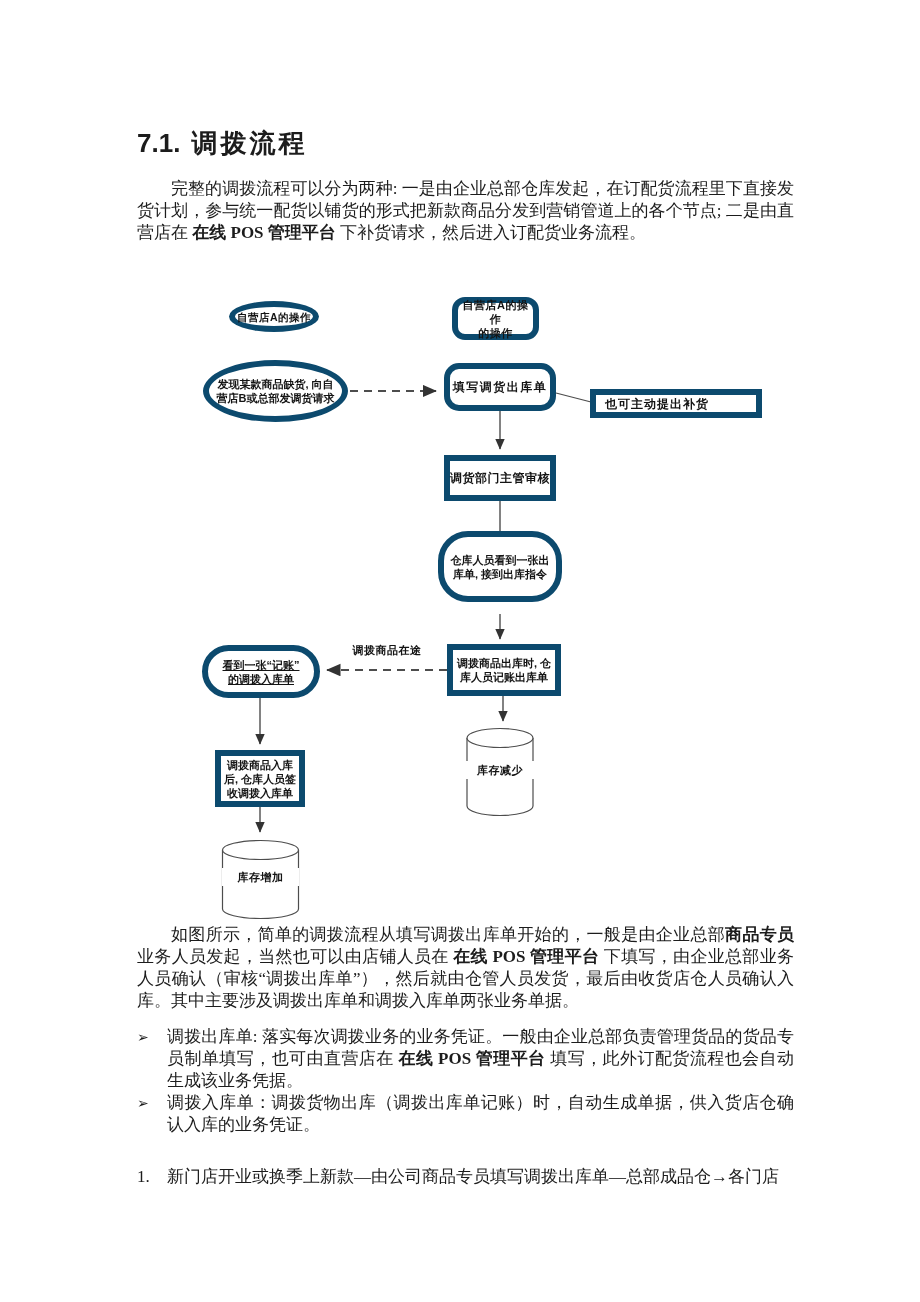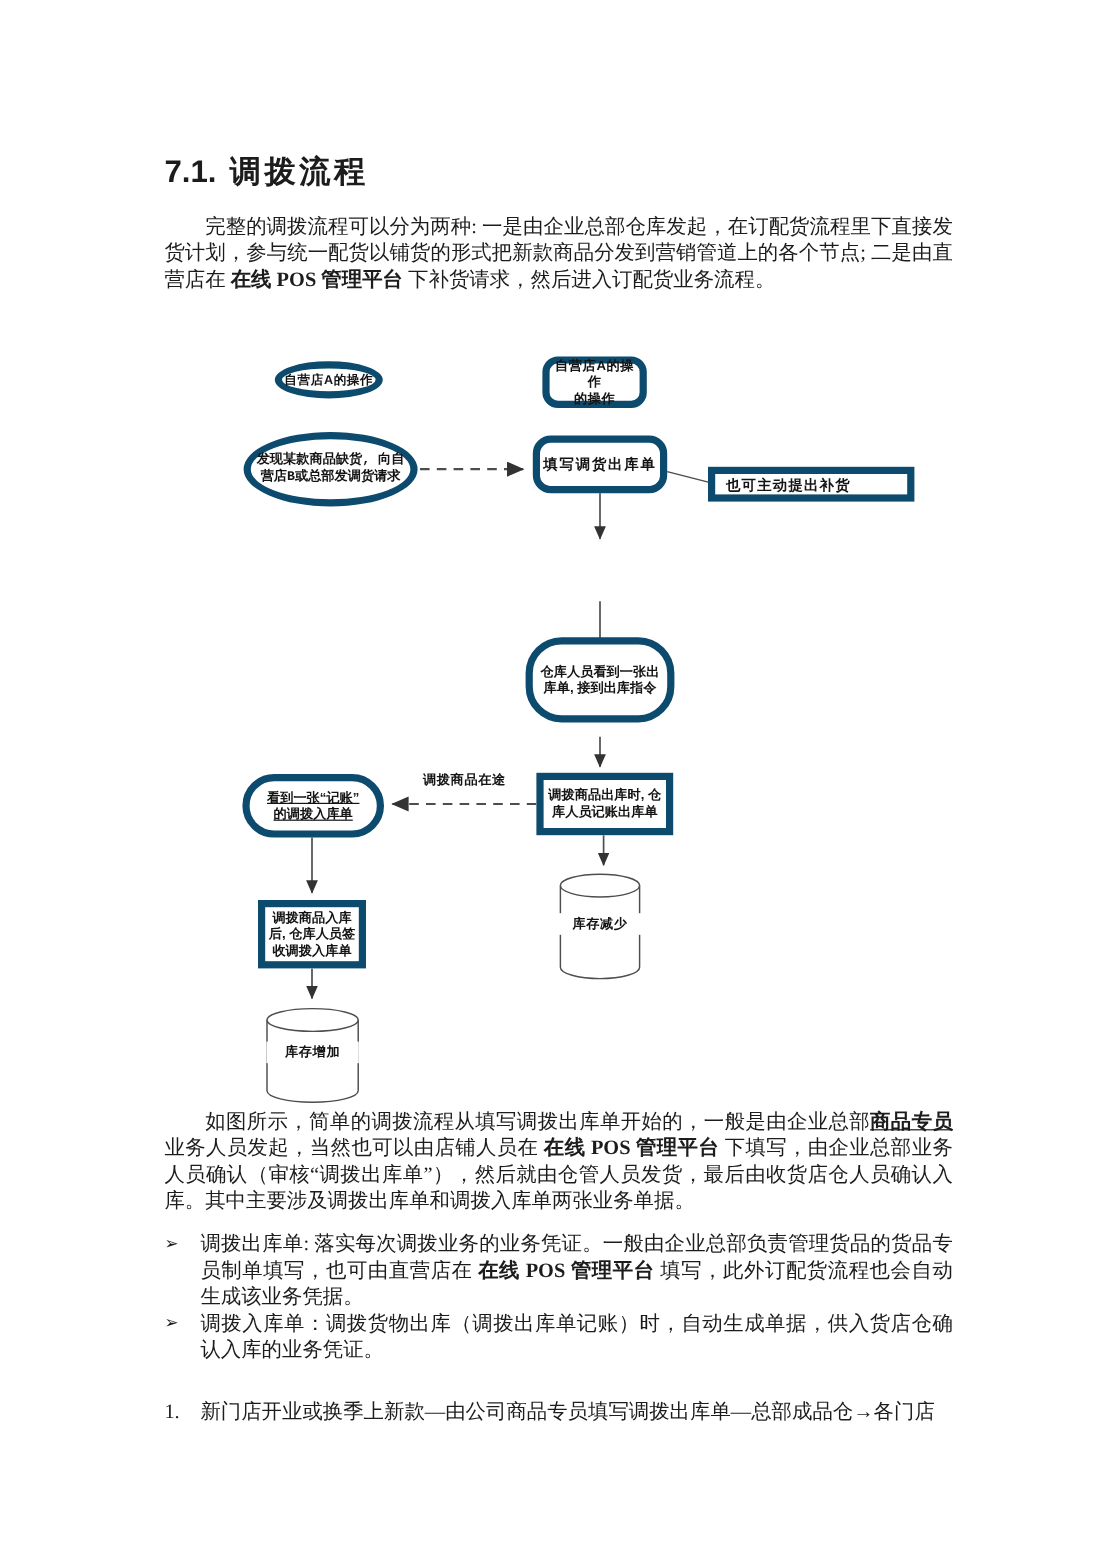--- a/index.html
+++ b/index.html
@@ -30,21 +30,21 @@
   .node {
     position:absolute; border:6px solid #0c4a6e; background:#ffffff;
     display:flex; align-items:center; justify-content:center; text-align:center;
     font-family:"Liberation Sans","DejaVu Sans",sans-serif;
     font-weight:bold; font-size:11px; line-height:14px; color:#141414;
     white-space:pre-line; letter-spacing:0.5px;
   }
   .lbl { border:none; background:#ffffff; }
   #n-store-a    { left:229px; top:301px; width:90px;  height:31px; border-radius:50%; font-size:10.5px; }
   #n-store-b    { left:452px; top:297px; width:87px;  height:43px; border-radius:13px; }
-  #n-discover   { left:203px; top:360px; width:145px; height:62px; border-radius:50%; letter-spacing:0;font-family:Liberation Mono, monospace; }
+  #n-discover   { left:203px; top:360px; width:145px; height:62px; border-radius:50%; letter-spacing:0; }
   #n-fill       { left:444px; top:363px; width:112px; height:48px; font-size:12px; letter-spacing:1.5px;border-radius:15px; }
   #n-side       { left:590px; top:389px; width:172px; height:29px; font-size:12px;
                   justify-content:flex-start; padding-left:9px; text-align:left; letter-spacing:1px; }
   #n-review     { left:444px; top:455px; width:112px; height:46px; font-size:12px; letter-spacing:0.5px; }
   #n-wh-sees    { left:438px; top:531px; width:124px; height:71px; border-radius:30px; letter-spacing:0; }
   #n-sees-post  { left:202px; top:645px; width:118px; height:53px; border-radius:27px; letter-spacing:0;text-decoration:underline; }
   #n-outbound   { left:447px; top:644px; width:114px; height:52px; letter-spacing:0; }
   #n-inbound    { left:215px; top:750px; width:90px;  height:57px; letter-spacing:0; }
   #lbl-transit  { left:343px; top:642px; width:88px;  height:16px; }
   #lbl-stock-dec{ left:464px; top:761px; width:72px;  height:18px; }
@@ -88,34 +88,35 @@
     </g>
   </svg>
 
   <div class="node" id="n-store-a">自营店A的操作</div>
   <div class="node" id="n-store-b">自营店A的操作
 的操作</div>
   <div class="node" id="n-discover">发现某款商品缺货, 向自
 营店B或总部发调货请求</div>
   <div class="node" id="n-fill">填写调货出库单</div>
   <div class="node" id="n-side">也可主动提出补货</div>
+  <div class="node" id="n-review">调货部门主管审核</div>
   <div class="node" id="n-wh-sees">仓库人员看到一张出
 库单, 接到出库指令</div>
   <div class="node" id="n-sees-post">看到一张“记账”
 的调拨入库单</div>
   <div class="node" id="n-outbound">调拨商品出库时, 仓
 库人员记账出库单</div>
   <div class="node" id="n-inbound">调拨商品入库
 后, 仓库人员签
 收调拨入库单</div>
   <div class="node lbl" id="lbl-transit">调拨商品在途</div>
   <div class="node lbl" id="lbl-stock-dec">库存减少</div>
   <div class="node lbl" id="lbl-stock-inc">库存增加</div>
 
-  <div class="content indent" id="p3"><span>如图所示，简单的调拨流程从填写调拨出库单开始的，一般是由企业总部</span><span style="font-weight: bold; text-decoration: underline;">商品专员</span><span>业务人员发起，当然也可以由店铺人员在 </span><span style="font-weight: bold;">在线 POS 管理平台</span><span> 下填写，由企业总部业务人员确认（审核“调拨出库单”），然后就由仓管人员发货，最后由收货店仓人员确认入库。其中主要涉及调拨出库单和调拨入库单两张业务单据。</span></div>
+  <div class="content indent" id="p3"><span>如图所示，简单的调拨流程从填写调拨出库单开始的，一般是由企业总部</span><span style="font-weight: bold;">商品专员</span><span>业务人员发起，当然也可以由店铺人员在 </span><span style="font-weight: bold;">在线 POS 管理平台</span><span> 下填写，由企业总部业务人员确认（审核“调拨出库单”），然后就由仓管人员发货，最后由收货店仓人员确认入库。其中主要涉及调拨出库单和调拨入库单两张业务单据。</span></div>
 
   <div class="content" id="bullets">
     <div class="bullet-row">
       <span class="bullet-marker">➢</span>
       <span class="bullet-text"><span>调拨出库单: 落实每次调拨业务的业务凭证。一般由企业总部负责管理货品的货品专员制单填写，也可由直营店在 </span><span style="font-weight: bold;">在线 POS 管理平台</span><span> 填写，此外订配货流程也会自动生成该业务凭据。</span></span>
     </div>
     <div class="bullet-row">
       <span class="bullet-marker">➢</span>
       <span class="bullet-text"><span>调拨入库单：调拨货物出库（调拨出库单记账）时，自动生成单据，供入货店仓确认入库的业务凭证。</span></span>
     </div>

